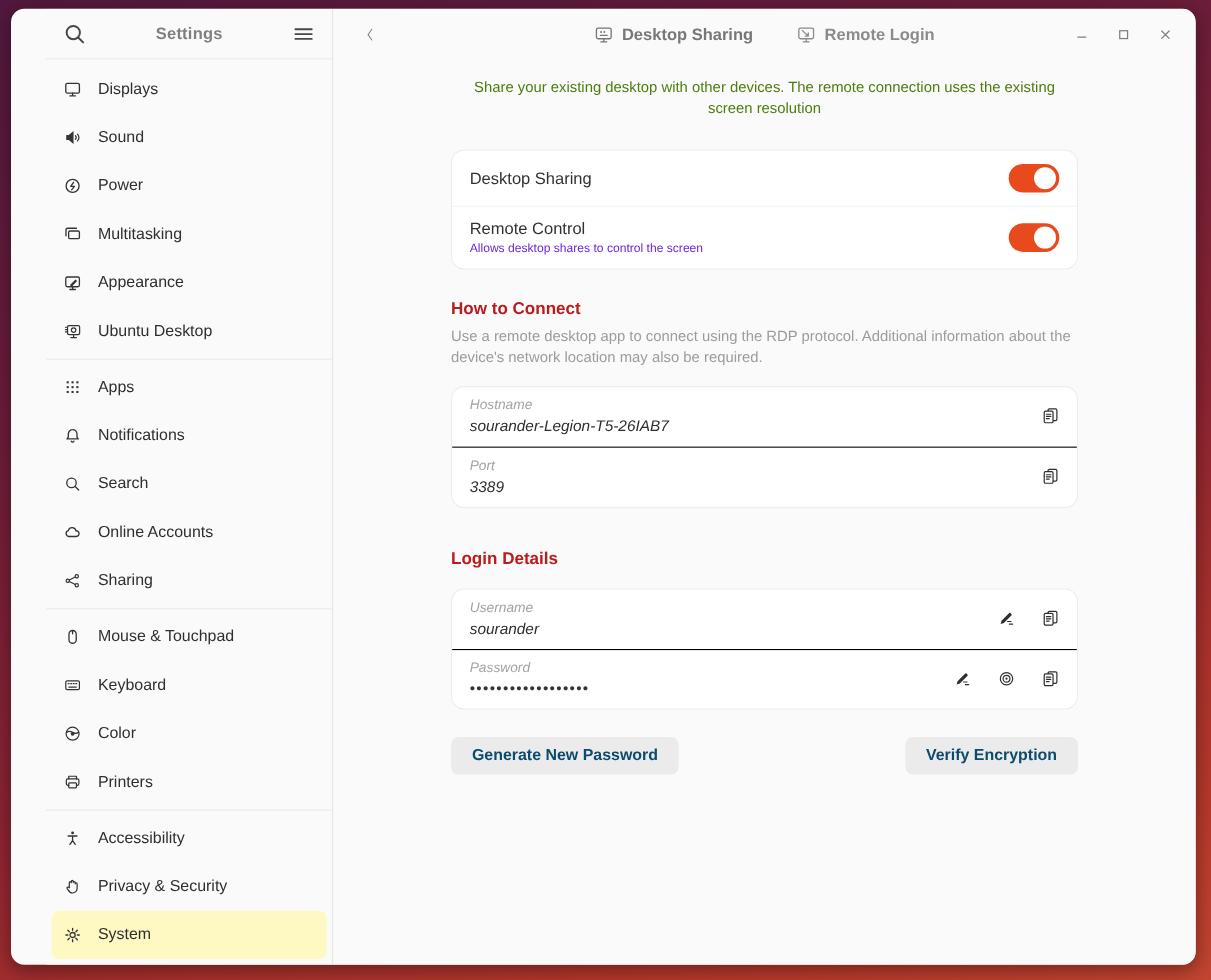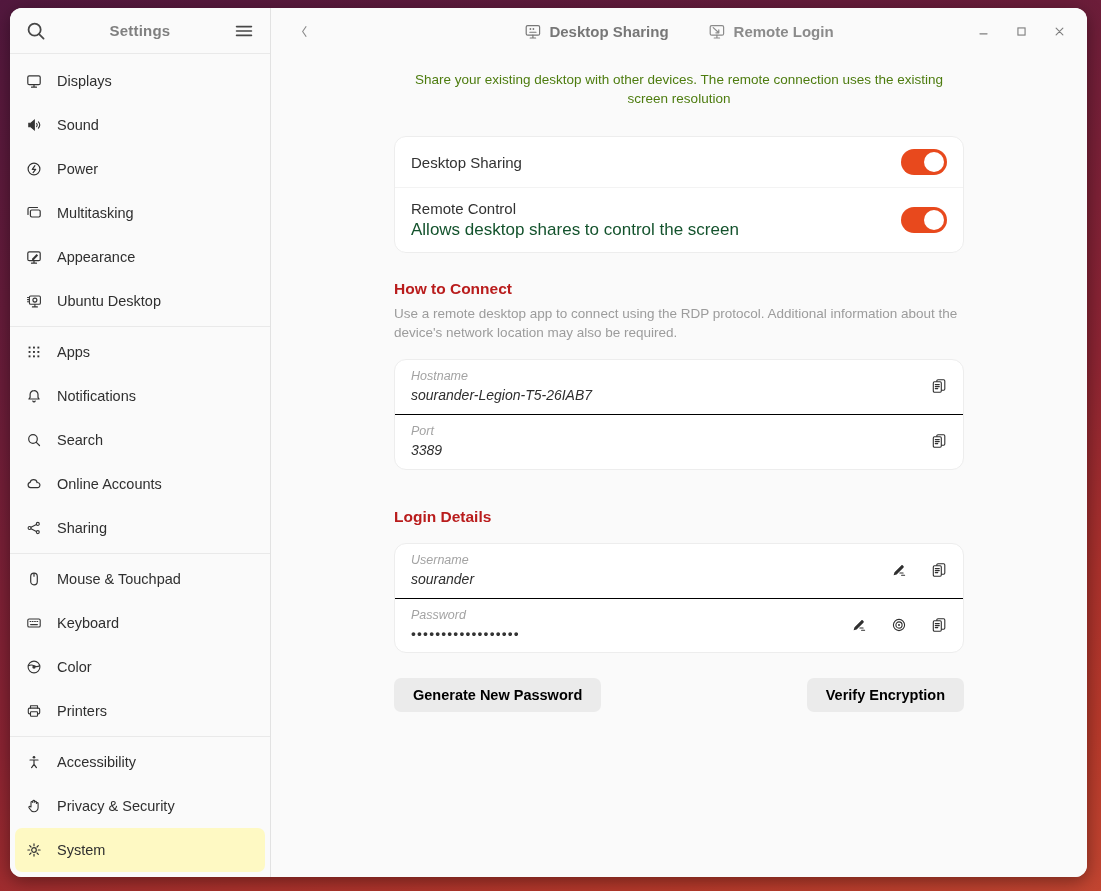--- a/index.html
+++ b/index.html
@@ -9,20 +9,21 @@
     background: linear-gradient(160deg, #52183e 0%, #6b1d3a 30%, #8c2433 58%, #aa312c 75%, #b83a2b 88%, #c24531 100%);
     background-color:#8c2433;
     overflow: hidden;
     position: relative;
   }
   .window {
     position: absolute; left: 10px; top: 8px; width: 1077px; height: 869px;
     background: #fafafa; border-radius: 12px; overflow: hidden;
     box-shadow: 0 4px 18px rgba(0,0,0,.4);
     display: flex;
+    padding-left: 32px;
   }
   
   .sidebar { width: 261px; min-width:261px; border-right: 1px solid #e2e2e2; display:flex; flex-direction:column; background:#fafafa; }
   .sidebar-header { height: 46px; min-height:46px; display:flex; align-items:center; padding: 0 15px; border-bottom: 1px solid #e9e9e9; }
   .sidebar-title { flex:1; text-align:center; font-weight:bold; font-size:15px; color:#7f7f7f; letter-spacing:.2px; }
   .icon-btn { width: 22px; height: 22px; display:flex; align-items:center; justify-content:center; color:#474747; }
   .side-list { flex:1; padding: 5px 5px 8px 5px; }
   .side-item { display:flex; align-items:center; gap: 15px; height: 44px; padding: 0 11px; border-radius: 7px; color:#2f2f2f; font-size:14.5px; cursor: default; }
   .side-item.selected { background:#fef9c3; }
   .sicon { width:16px; height:16px; color:#343434; display:flex; }
@@ -40,39 +41,39 @@
   .win-btn { width:24px; height:24px; display:flex; align-items:center; justify-content:center; }
   
   .content { flex:1; overflow:hidden; }
   .col { width: 570px; margin: 0 auto; }
   .intro { margin-top: 17px; text-align:center; color:#4d7c0f; font-size:13.5px; line-height:18.5px; padding: 0 10px; }
   .card { background:#ffffff; border:1px solid #ededed; border-radius: 12px; overflow:hidden; }
   .card-row { display:flex; align-items:center; padding: 12px 16px; }
   .card-row + .card-row { border-top:1px solid #f3f3f3; }
   .row-titles { flex:1; }
   .row-title { font-size:15px; color:#323232; }
-  .row-sub { font-size:17px; color:#14532d; margin-top:3px; }
+  .row-sub { font-size:11px; color:#6d28d9; margin-top:3px; }
   .toggle { width:46px; height:26px; min-width:46px; border-radius:13px; background:#e8491d; position:relative; }
   .toggle .knob { position:absolute; top:3px; right:3px; width:20px; height:20px; border-radius:50%; background:#ffffff; }
   .card-toggles { margin-top: 28px; }
   .card-toggles .card-row { min-height: 50px; }
   .section-title { margin-top: 27px; font-size:15.5px; font-weight:bold; color:#b91c1c; }
   .section-desc { margin-top: 7px; font-size:13.5px; color:#9c9c9c; line-height:18.5px; }
   .card-fields { margin-top: 17px; }
   .field-row { display:flex; align-items:center; padding: 9px 16px 11px 16px; font-style: italic; }
   .field-row + .field-row { border-top:1px solid #000000; }
   .field-texts { flex:1; }
   .field-label { font-size:12.5px; color:#a3a3a3; }
   .field-value { font-size:14px; color:#2e2e2e; margin-top:4px; }
   .field-value.dots { font-size:13px; font-weight:bold; letter-spacing:1.5px; color:#333; }
   .field-icons { display:flex; gap: 24px; align-items:center; color:#2f2f2f; }
   .mini-btn { width:16px; height:16px; display:flex; }
   .mini-btn svg { width:16px; height:16px; }
   .actions { margin-top: 25px; display:flex; justify-content:space-between; }
-  .btn { background:#ebebeb; border:none; border-radius:7px; height:34px; padding:0 19px; font-family:"Liberation Sans",sans-serif; font-weight:bold; font-size:14.5px; color:#000000; }
+  .btn { background:#ebebeb; border:none; border-radius:7px; height:34px; padding:0 19px; font-family:"Liberation Sans",sans-serif; font-weight:bold; font-size:14.5px; color:#0c4a6e; }
 </style>
 </head>
 <body>
 
 <div class="window">
 
   <div class="sidebar">
     <div class="sidebar-header">
       <span class="icon-btn">
         <svg viewBox="0 0 16 16" fill="none" stroke="currentColor" stroke-width="1.3" stroke-linecap="round">

